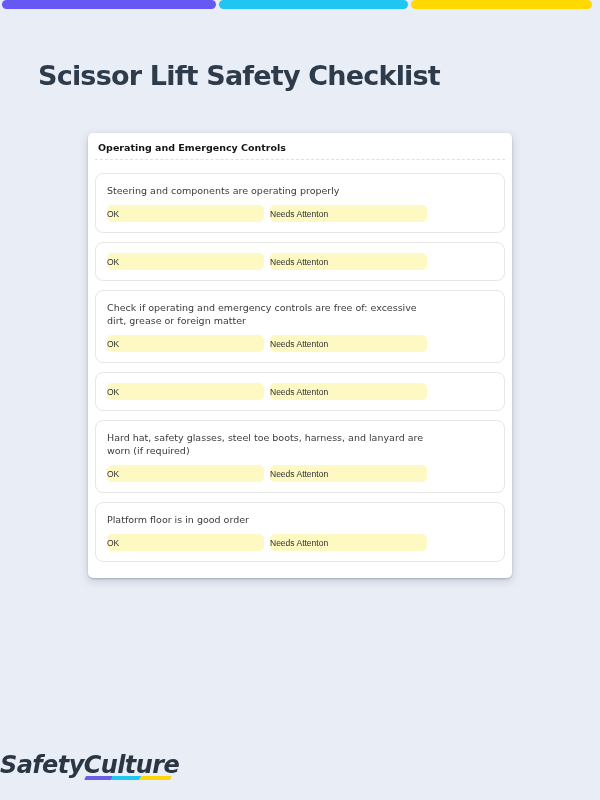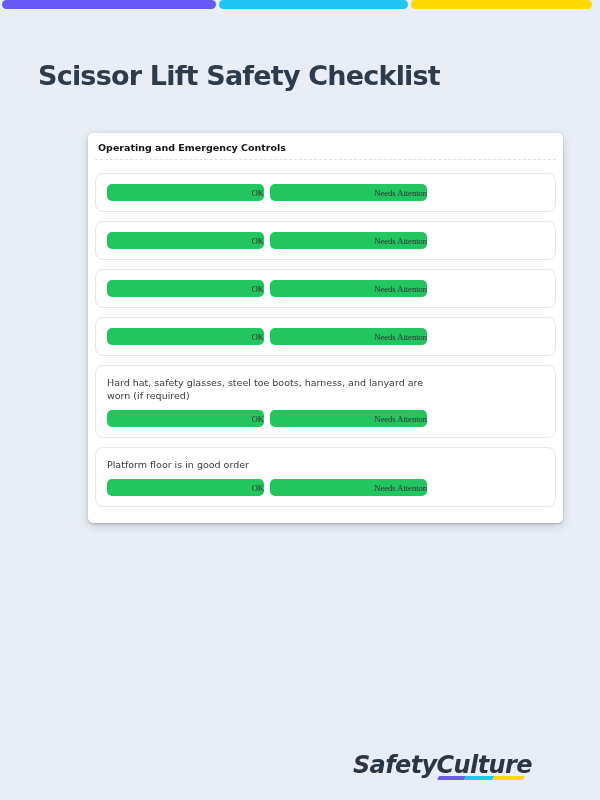--- a/index.html
+++ b/index.html
@@ -17,21 +17,21 @@
   .seg1{left:219px;width:189px;}
   .seg2{left:411px;width:181px;}
   
   h1.page-title{
     position:absolute;top:59px;left:0;width:478px;margin:0;
     text-align:center;font-size:27px;line-height:34px;font-weight:bold;
     letter-spacing:-0.8px;color:#2E3B4B;
   }
   
   .card{
-    position:absolute;left:88px;top:133px;width:475px;
+    position:absolute;left:88px;top:133px;width:424px;
     box-sizing:border-box;
     background:#ffffff;border-radius:5px;
     padding:4px 7px 7px 7px;
     box-shadow:0 1px 2px rgba(40,50,70,.25), 0 3px 10px rgba(40,50,70,.18);
   }
   .section-title{
     font-size:9.5px;line-height:12px;font-weight:bold;color:#141414;
     padding:5px 3px;
   }
   .section-title.first{border-bottom:1px dashed #e0e0e0;margin-bottom:13px;}
@@ -41,26 +41,26 @@
     padding:10px 10px;margin-bottom:9px;
     background:#ffffff;
   }
   .q{
     font-size:9.5px;line-height:13px;color:#3b3b3b;
     max-width:330px;margin:0 0 8px 1px;
   }
   .btn-row{display:flex;gap:6px;width:320px;margin-left:1px;}
   .resp-btn{
     flex:1 1 0;height:17px;border:none;outline:none;
-    background:#22c55e;border-radius:5px;
-    font-family:Liberation Serif, serif;font-size:8.5px;color:#2f2f2f;
-    text-align:right;padding:0;cursor:pointer;
+    background:#fef9c3;border-radius:5px;
+    font-family:Liberation Sans, sans-serif;font-size:8.5px;color:#2f2f2f;
+    text-align:left;padding:0;cursor:pointer;
   }
   
-  .footer{position:absolute;top:748px;left:0;width:532px;display:flex;justify-content:flex-end;}
+  .footer{position:absolute;top:748px;left:0;width:532px;display:flex;justify-content:flex-start;}
   .logo{
     position:relative;font-size:24px;line-height:34px;font-weight:bold;font-style:italic;
     letter-spacing:-0.6px;color:#2A3644;
   }
   .logo-underline{
     position:absolute;right:8px;bottom:2px;width:86px;height:4px;
     transform:skewX(-25deg);border-radius:1px;
     background:linear-gradient(90deg,
       var(--u1) 0%, var(--u1) 31%,
       var(--u2) 31%, var(--u2) 64%,
@@ -76,32 +76,34 @@
     <div class="bar-seg seg2" style="background: rgb(255, 217, 0);"></div>
   </div>
 
 <h1 class="page-title">Scissor Lift Safety Checklist</h1>
 
 <div class="card">
   <div id="sections">
       <div>
         <div class="section-title first">Operating and Emergency Controls</div>
         <div class="item">
+          <div class="q">Steering and components are operating properly</div>
           <div class="btn-row">
             <button class="resp-btn">OK</button>
             <button class="resp-btn">Needs Attenton</button>
           </div>
         </div>
         <div class="item">
           <div class="btn-row">
             <button class="resp-btn">OK</button>
             <button class="resp-btn">Needs Attenton</button>
           </div>
         </div>
         <div class="item">
+          <div class="q">Check if operating and emergency controls are free of: excessive dirt, grease or foreign matter</div>
           <div class="btn-row">
             <button class="resp-btn">OK</button>
             <button class="resp-btn">Needs Attenton</button>
           </div>
         </div>
       </div>
       <div>
         <div class="item">
           <div class="btn-row">
             <button class="resp-btn">OK</button>

